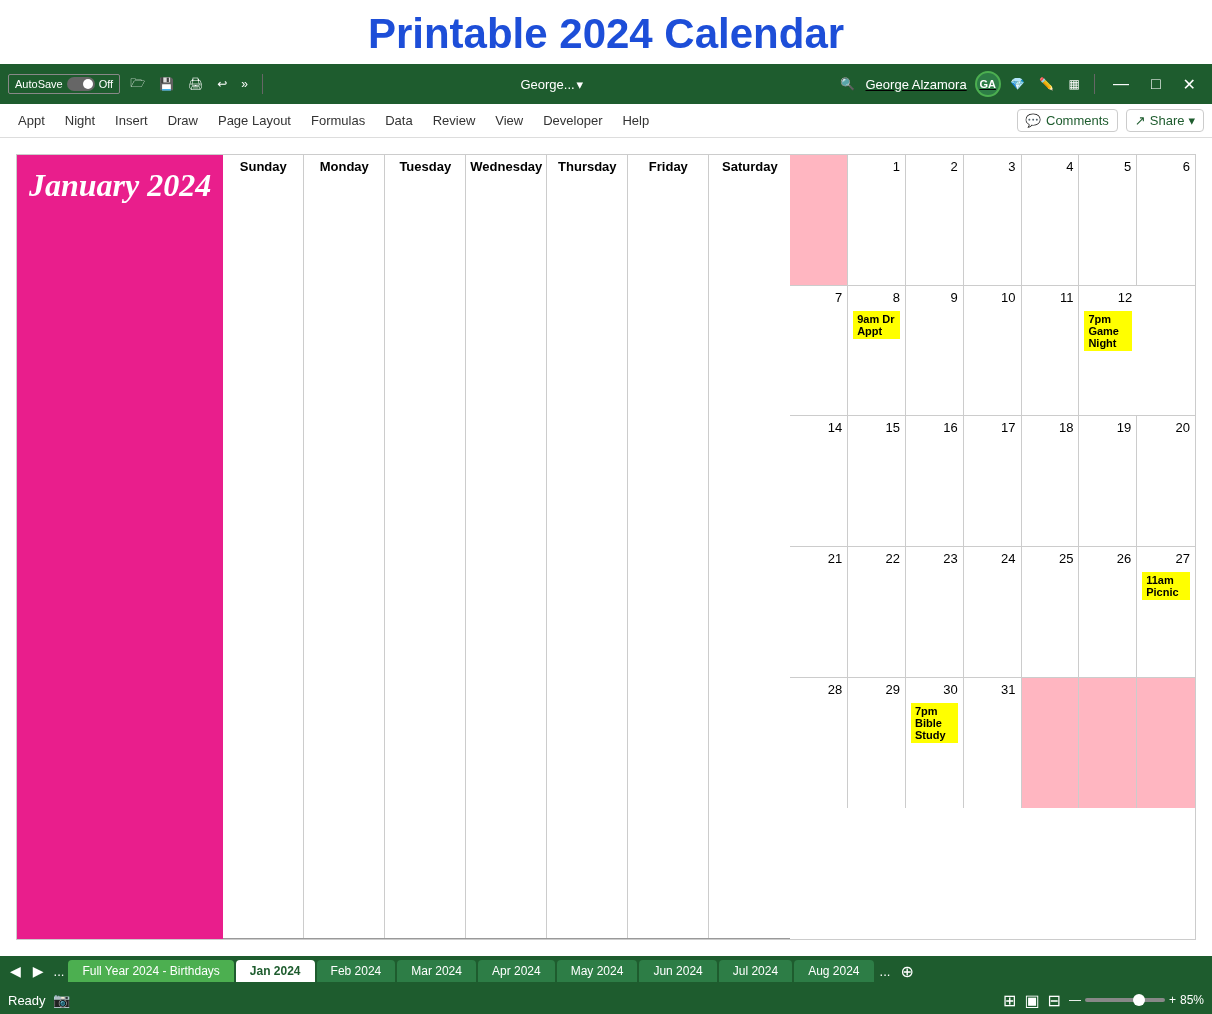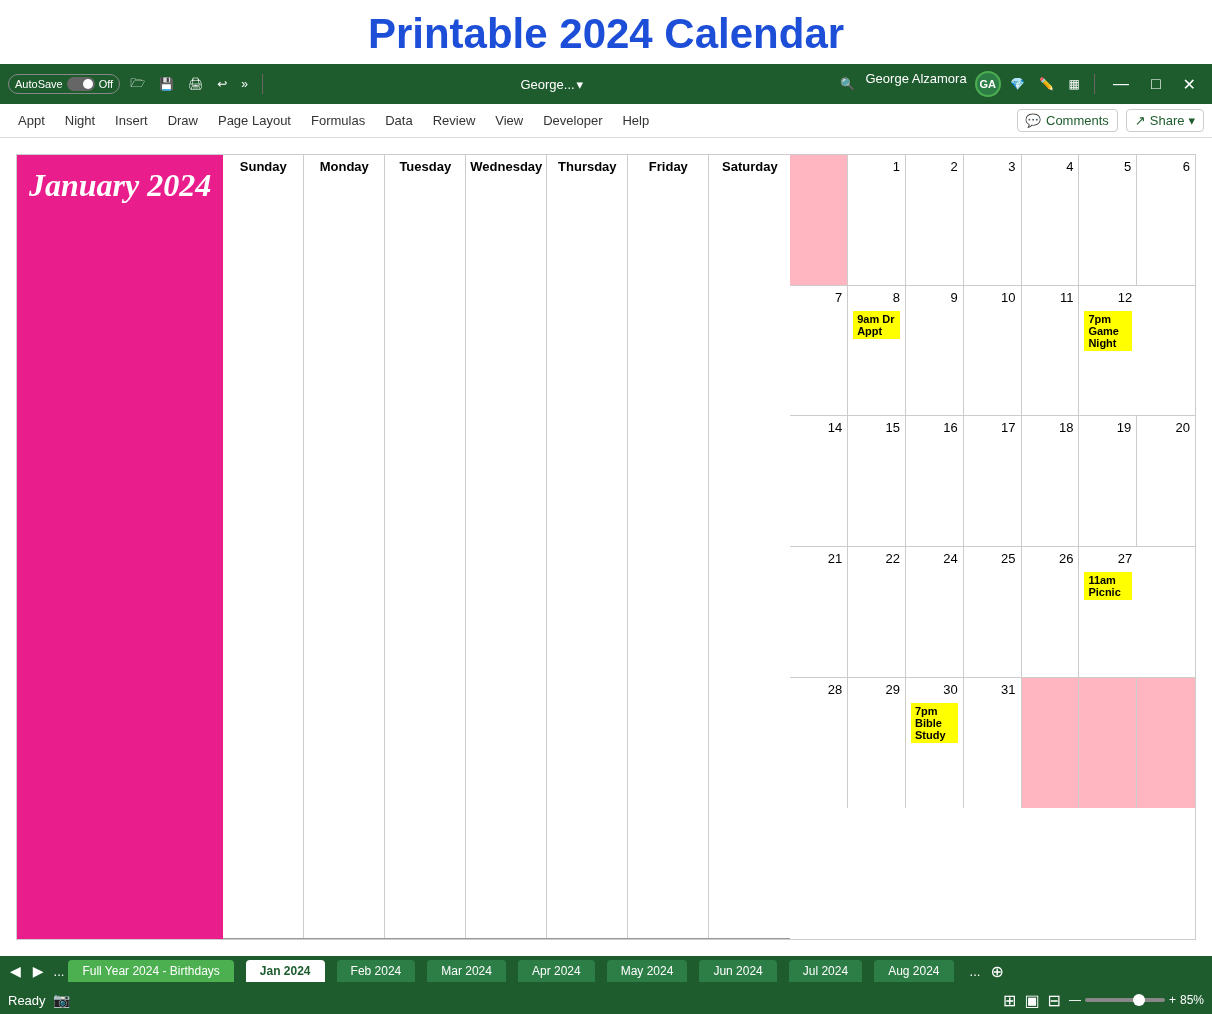--- a/index.html
+++ b/index.html
@@ -31,21 +31,21 @@
       display: flex;
       align-items: center;
       gap: 4px;
       cursor: pointer;
       padding: 2px 4px;
       border-radius: 3px;
     }
     .autosave-pill {
       background: #1e5c2e;
       border: 1px solid #888;
-      border-radius: 10px;
+      border-radius: 2px;
       padding: 2px 6px;
       font-size: 11px;
       color: white;
       display: flex;
       align-items: center;
       gap: 4px;
     }
     .toggle-off {
       display: inline-block;
       width: 28px;
@@ -67,21 +67,21 @@
     .toolbar-sep { width: 1px; height: 20px; background: #666; margin: 0 4px; }
     .toolbar-center { flex: 1; display: flex; justify-content: center; }
     .filename-badge {
       background: transparent;
       color: white;
       font-size: 13px;
       display: flex;
       align-items: center;
       gap: 2px;
     }
-    .user-area { display: flex; gap: 8px; }
+    .user-area { display: flex; align-items: center; gap: 8px; text-decoration: underline; }
     .user-name { color: white; font-size: 13px; }
     .user-avatar {
       width: 26px; height: 26px;
       background: #2d7d46;
       border-radius: 50%;
       color: white;
       font-size: 11px;
       font-weight: bold;
       display: flex; align-items: center; justify-content: center;
       border: 2px solid #4caf50;
@@ -205,21 +205,21 @@
       height: 30px;
       padding: 0 4px;
     }
     .tab-nav { color: white; font-size: 14px; padding: 0 6px; cursor: pointer; }
     .tab-ellipsis { color: white; font-size: 13px; padding: 0 4px; }
     .tab {
       padding: 4px 14px;
       font-size: 12px;
       cursor: pointer;
       border-radius: 4px 4px 0 0;
-      margin-right: 12px;
+      margin-right: 2px;
       background: #2d7d46;
       color: white;
     }
     .tab.active {
       background: white;
       color: #1e5c2e;
       font-weight: bold;
     }
     .tab.full-year { background: #4caf50; color: white; }
     .tab-add { color: white; font-size: 16px; padding: 0 6px; cursor: pointer; }
@@ -385,20 +385,23 @@
           </div>
         </div>
         <div class="calendar-week">
           <div class="calendar-cell">
             <div class="cell-date">21</div>
           </div>
           <div class="calendar-cell">
             <div class="cell-date">22</div>
           </div>
           <div class="calendar-cell">
+            <div class="cell-date">23</div>
+          </div>
+          <div class="calendar-cell">
             <div class="cell-date">24</div>
           </div>
           <div class="calendar-cell">
             <div class="cell-date">25</div>
           </div>
           <div class="calendar-cell">
             <div class="cell-date">26</div>
           </div>
           <div class="calendar-cell"><div class="cell-date">27</div><div class="event-badge">11am Picnic</div></div>
         </div>

